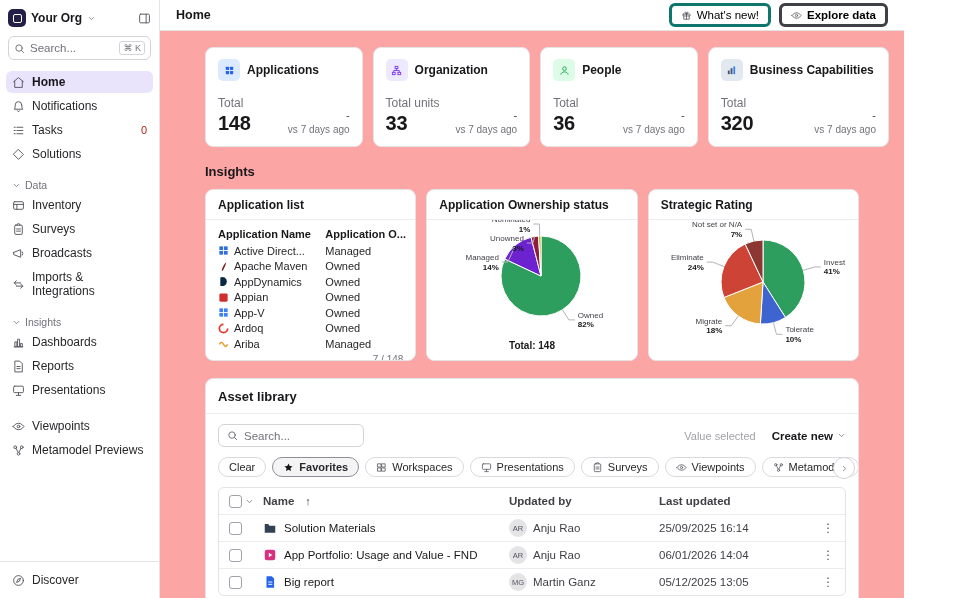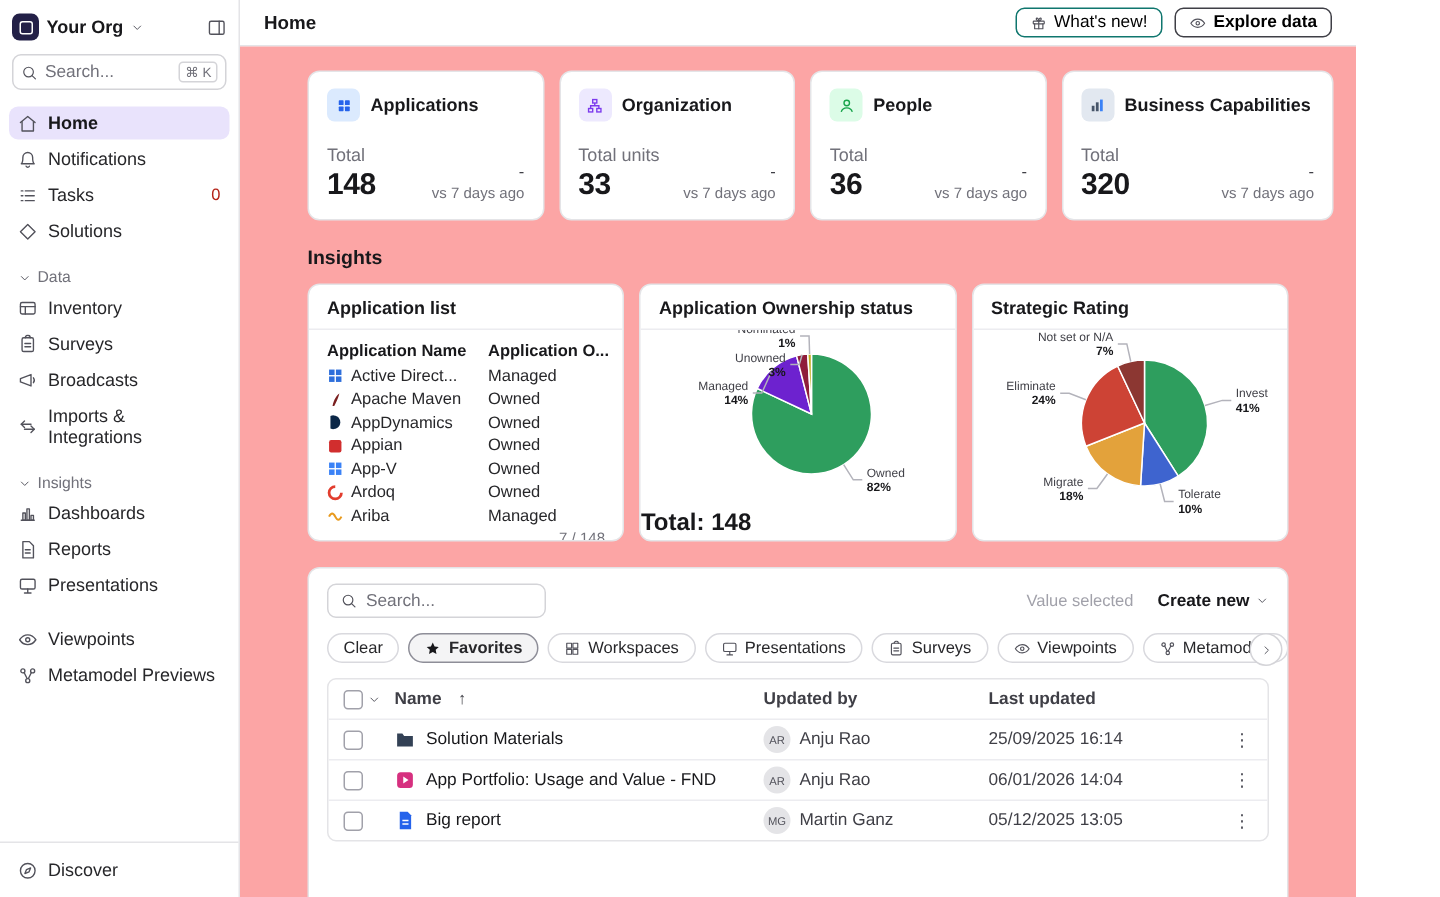--- a/index.html
+++ b/index.html
@@ -26,21 +26,21 @@
   .badge{margin-left:auto;font-size:11px;color:#b42318}
   .section-head{display:flex;align-items:center;gap:4px;margin:13px 12px 2px;font-size:10.5px;color:#71717a;cursor:pointer}
   .group-gap{margin-top:13px}
   .sidebar-footer{margin-top:auto;border-top:1px solid #e4e4e7;padding:6px 0}
 
   
   .main{flex:1;display:flex;flex-direction:column;min-width:0}
   .topbar{height:31px;min-height:31px;border-bottom:1px solid #e4e4e7;background:#fff;display:flex;align-items:center;padding:0 16px;gap:8px}
   .topbar-title{font-weight:bold;font-size:12.5px}
   .topbar-right{margin-left:auto;display:flex;gap:8px}
-  .btn{display:flex;align-items:center;gap:5px;border:1px solid #0f766e;background:#fff;border-radius:6px;padding:3px 9px;font-size:11.5px;cursor:pointer;white-space:nowrap}
+  .btn{display:flex;align-items:center;gap:5px;border:3px solid #0f766e;background:#fff;border-radius:6px;padding:3px 9px;font-size:11.5px;cursor:pointer;white-space:nowrap}
   .btn.dark{border-color:#3f3f46;font-weight:bold}
 
   
   .content{flex:1;background:#fca5a5;padding:16px 15px 0 45px;overflow:hidden}
   .kpis{display:flex;gap:10px}
   .kpi{flex:1;background:#fff;border:1px solid #e4e4e7;border-radius:8px;padding:11px 12px;height:100px;display:flex;flex-direction:column;justify-content:space-between}
   .kpi:last-child{flex:1.18}
   .kpi-head{display:flex;align-items:center;gap:7px;font-weight:bold;font-size:12px}
   .kpi-chip{width:22px;height:22px;border-radius:5px;display:flex;align-items:center;justify-content:center;flex:none}
   .kpi-bottom{display:flex;justify-content:space-between;align-items:flex-end}
@@ -58,21 +58,21 @@
   .al-row{display:flex;align-items:center;height:15.5px;font-size:11px;color:#27272a}
   .al-row.head{font-weight:bold;color:#18181b;height:18px}
   .al-name{flex:1;display:flex;align-items:center;gap:5px;min-width:0;white-space:nowrap;overflow:hidden}
   .al-own{width:78px;flex:none;white-space:nowrap}
   .al-footer{text-align:right;font-size:10px;color:#71717a;padding-top:2px}
   .appico{width:11px;height:11px;flex:none}
 
   .pie-svg{display:block;margin:0 auto}
   .pie-label{font-size:8px;fill:#3f3f46;font-family:"Liberation Sans",sans-serif}
   .pie-pct{font-weight:bold;fill:#18181b}
-  .chart-total{font-weight:bold;font-size:16px;margin-top:-2px}
+  .chart-total{text-align:center;font-weight:bold;font-size:10px;margin-top:-2px}
 
   
   .asset-card{background:#fff;border:1px solid #e4e4e7;border-radius:8px;margin-top:17px;width:calc(100% - 30px);height:244px;overflow:hidden}
   .asset-title{font-weight:bold;font-size:13px;padding:10px 12px 9px;border-bottom:1px solid #ececf0}
   .asset-toolbar{display:flex;align-items:center;padding:10px 12px 5px}
   .asset-search{display:flex;align-items:center;gap:6px;border:1px solid #d4d4d8;border-radius:6px;height:23px;padding:0 8px;width:146px;background:#fff}
   .asset-search input{border:none;outline:none;flex:1;min-width:0;font:inherit;font-size:11.5px;color:#27272a;background:transparent}
   .asset-search input::placeholder{color:#71717a}
   .asset-actions{margin-left:auto;display:flex;align-items:center;gap:16px}
   .open-selected{color:#a1a1aa;font-size:11px}
@@ -498,20 +498,21 @@
               <text x="73.25959637620646" y="103.68691769624718" text-anchor="end" class="pie-label"><tspan>Migrate</tspan><tspan x="73.25959637620646" dy="9.5" class="pie-pct">18%</tspan></text>
               <polyline points="74.94938759269343,46.53876878724355 63.792069762034416,42.12127415502742 57.792069762034416,42.12127415502742" fill="none" stroke="#b3b3bb" stroke-width="1"></polyline>
               <text x="54.792069762034416" y="40.12127415502742" text-anchor="end" class="pie-label"><tspan>Eliminate</tspan><tspan x="54.792069762034416" dy="9.5" class="pie-pct">24%</tspan></text>
               <polyline points="104.83798386134522,21.011495998572606 102.2202649645867,9.30049485530764 96.2202649645867,9.30049485530764" fill="none" stroke="#b3b3bb" stroke-width="1"></polyline>
               <text x="93.2202649645867" y="7.30049485530764" text-anchor="end" class="pie-label"><tspan>Not set or N/A</tspan><tspan x="93.2202649645867" dy="9.5" class="pie-pct">7%</tspan></text>
             </svg>
         </div>
       </div>
 
       <div class="asset-card">
+        <div class="asset-title">Asset library</div>
 
         <div class="asset-toolbar">
           <div class="asset-search">
             <svg class="ic sm" viewBox="0 0 24 24">
                 <circle cx="11" cy="11" r="7"></circle>
                 <line x1="16.5" y1="16.5" x2="21" y2="21"></line>
               </svg>
             <input type="text" placeholder="Search..." style="">
           </div>
           <div class="asset-actions">

